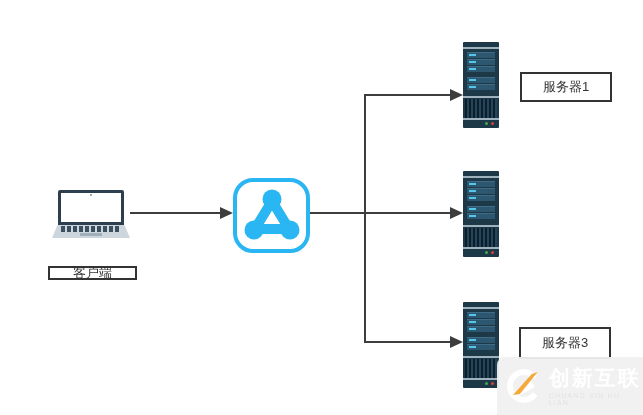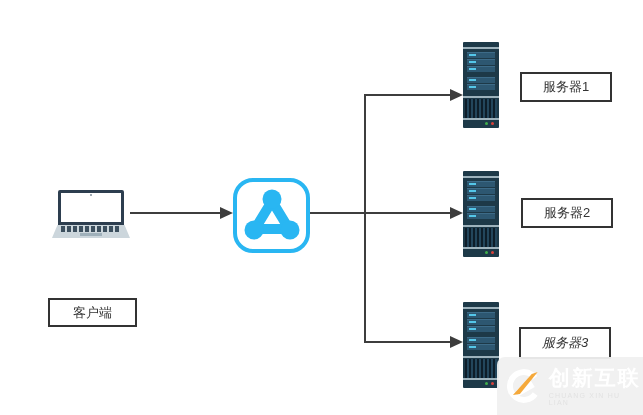--- a/index.html
+++ b/index.html
@@ -61,21 +61,21 @@
 
   <div class="laptop">
     <div class="lp-screen">
       <div class="lp-cam"></div>
     </div>
     <div class="lp-base">
       <div class="lp-keys"></div>
       <div class="lp-pad"></div>
     </div>
   </div>
-  <div class="label-box" style="left:48px;top:266px;width:89px;height:29px;margin-top:32px;">客户端</div>
+  <div class="label-box" style="left:48px;top:266px;width:89px;height:14px;">客户端</div>
 
   <div class="hline" style="left:130px;top:212px;width:90px;"></div>
   <div class="ahead" style="left:220px;top:207px;"></div>
 
   <div class="lb">
     <svg width="58" height="56" viewBox="0 0 58 56">
       <polygon points="29,13 12,41 46,41" fill="none" stroke="#29b6f2" stroke-width="10" stroke-linejoin="round"></polygon>
       <circle cx="29" cy="11" r="9.5" fill="#29b6f2"></circle>
       <circle cx="11" cy="42" r="9.5" fill="#29b6f2"></circle>
       <circle cx="47" cy="42" r="9.5" fill="#29b6f2"></circle>
@@ -135,21 +135,20 @@
       </div>
     <div class="bay" style="top:42px;">
         <span class="dash"></span>
       </div>
     <div class="srv-strip" style="top:54px;"></div>
     <div class="vent"></div>
     <div class="srv-strip" style="top:76px;"></div>
     <span class="led green"></span>
     <span class="led red"></span>
   </div>
-  <div class="label-box" style="left:521px;top:198px;width:92px;height:30px;">服务器2</div>
 
   <div class="server" style="left:463px;top:302px;">
     <div class="srv-strip" style="top:5px;"></div>
     <div class="bay" style="top:10px;">
         <span class="dash"></span>
       </div>
     <div class="bay" style="top:17px;">
         <span class="dash"></span>
       </div>
     <div class="bay" style="top:24px;">
@@ -160,21 +159,21 @@
       </div>
     <div class="bay" style="top:42px;">
         <span class="dash"></span>
       </div>
     <div class="srv-strip" style="top:54px;"></div>
     <div class="vent"></div>
     <div class="srv-strip" style="top:76px;"></div>
     <span class="led green"></span>
     <span class="led red"></span>
   </div>
-  <div class="label-box" style="left:519px;top:327px;width:92px;height:32px;font-style:italic;">服务器3</div>
+  <div class="label-box" style="left:519px;top:327px;width:92px;height:32px;">服务器3</div>
 
   <div class="watermark">
     <svg width="38" height="38" viewBox="0 0 38 38">
       <circle cx="19" cy="19" r="14" fill="none" stroke="#ffffff" stroke-width="6" stroke-dasharray="70 18" transform="rotate(35 19 19)"></circle>
       <polygon points="11,24 25,12 30,20 14,29" fill="#ffffff"></polygon>
       <polygon points="8,28 27,7 33,5 15,27" fill="#f5a93b"></polygon>
     </svg>
     <div class="wm-text">
       <div class="wm-title">创新互联</div>
       <div class="wm-sub">CHUANG XIN HU LIAN</div>

